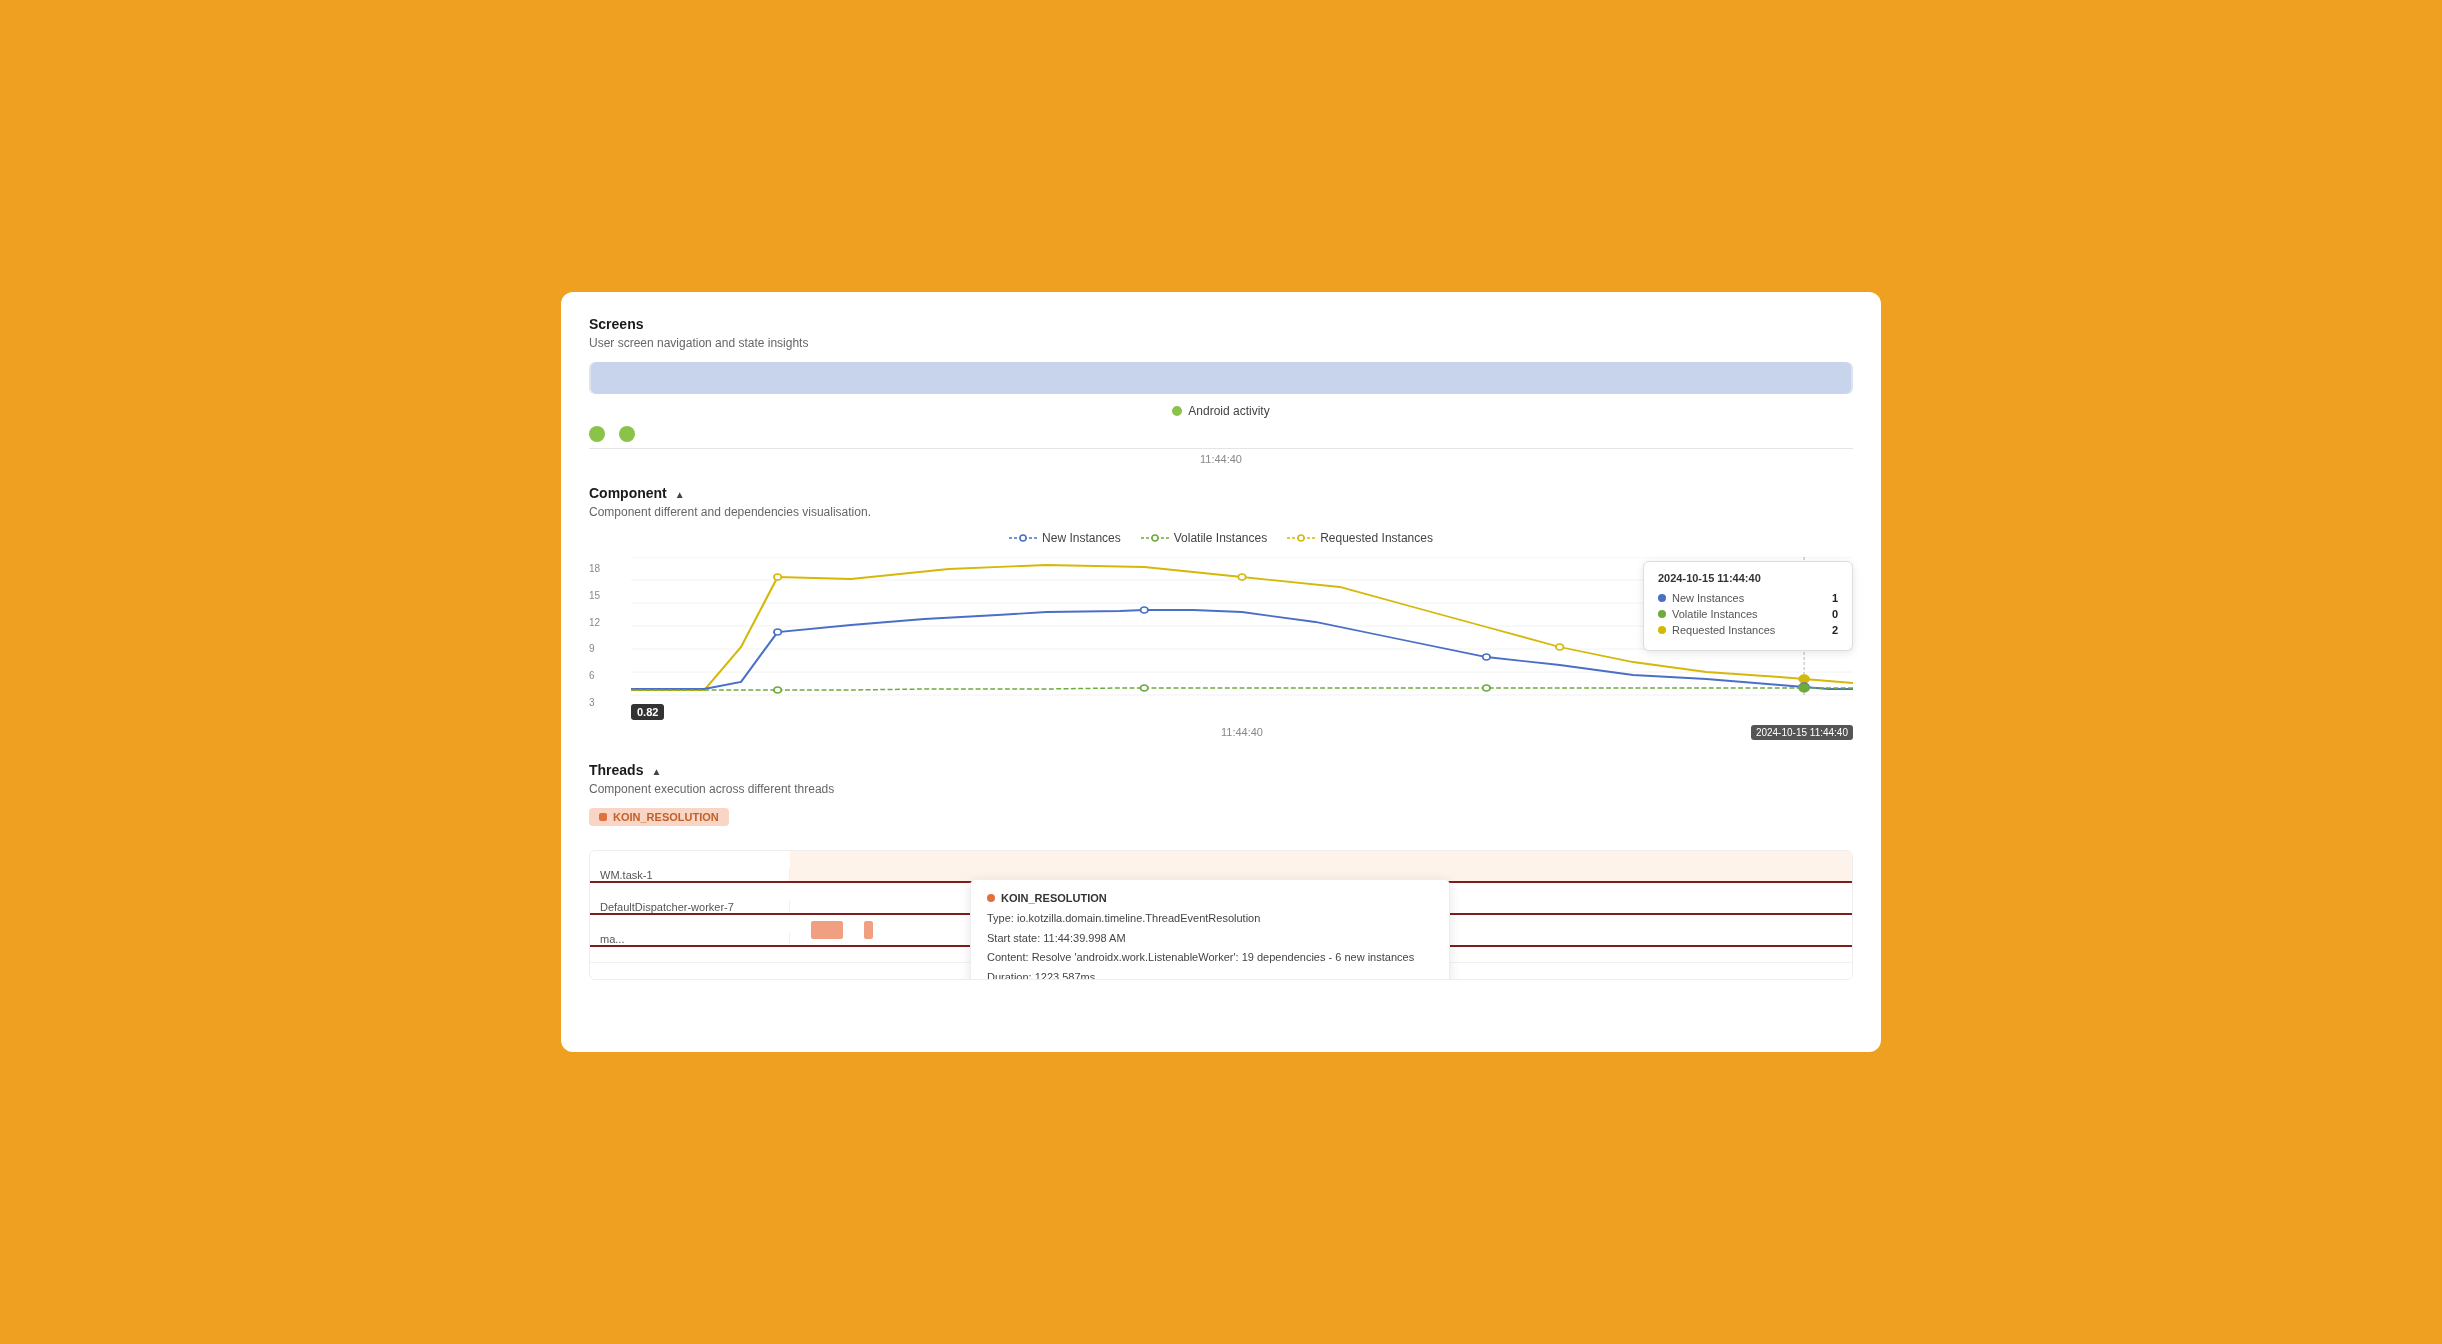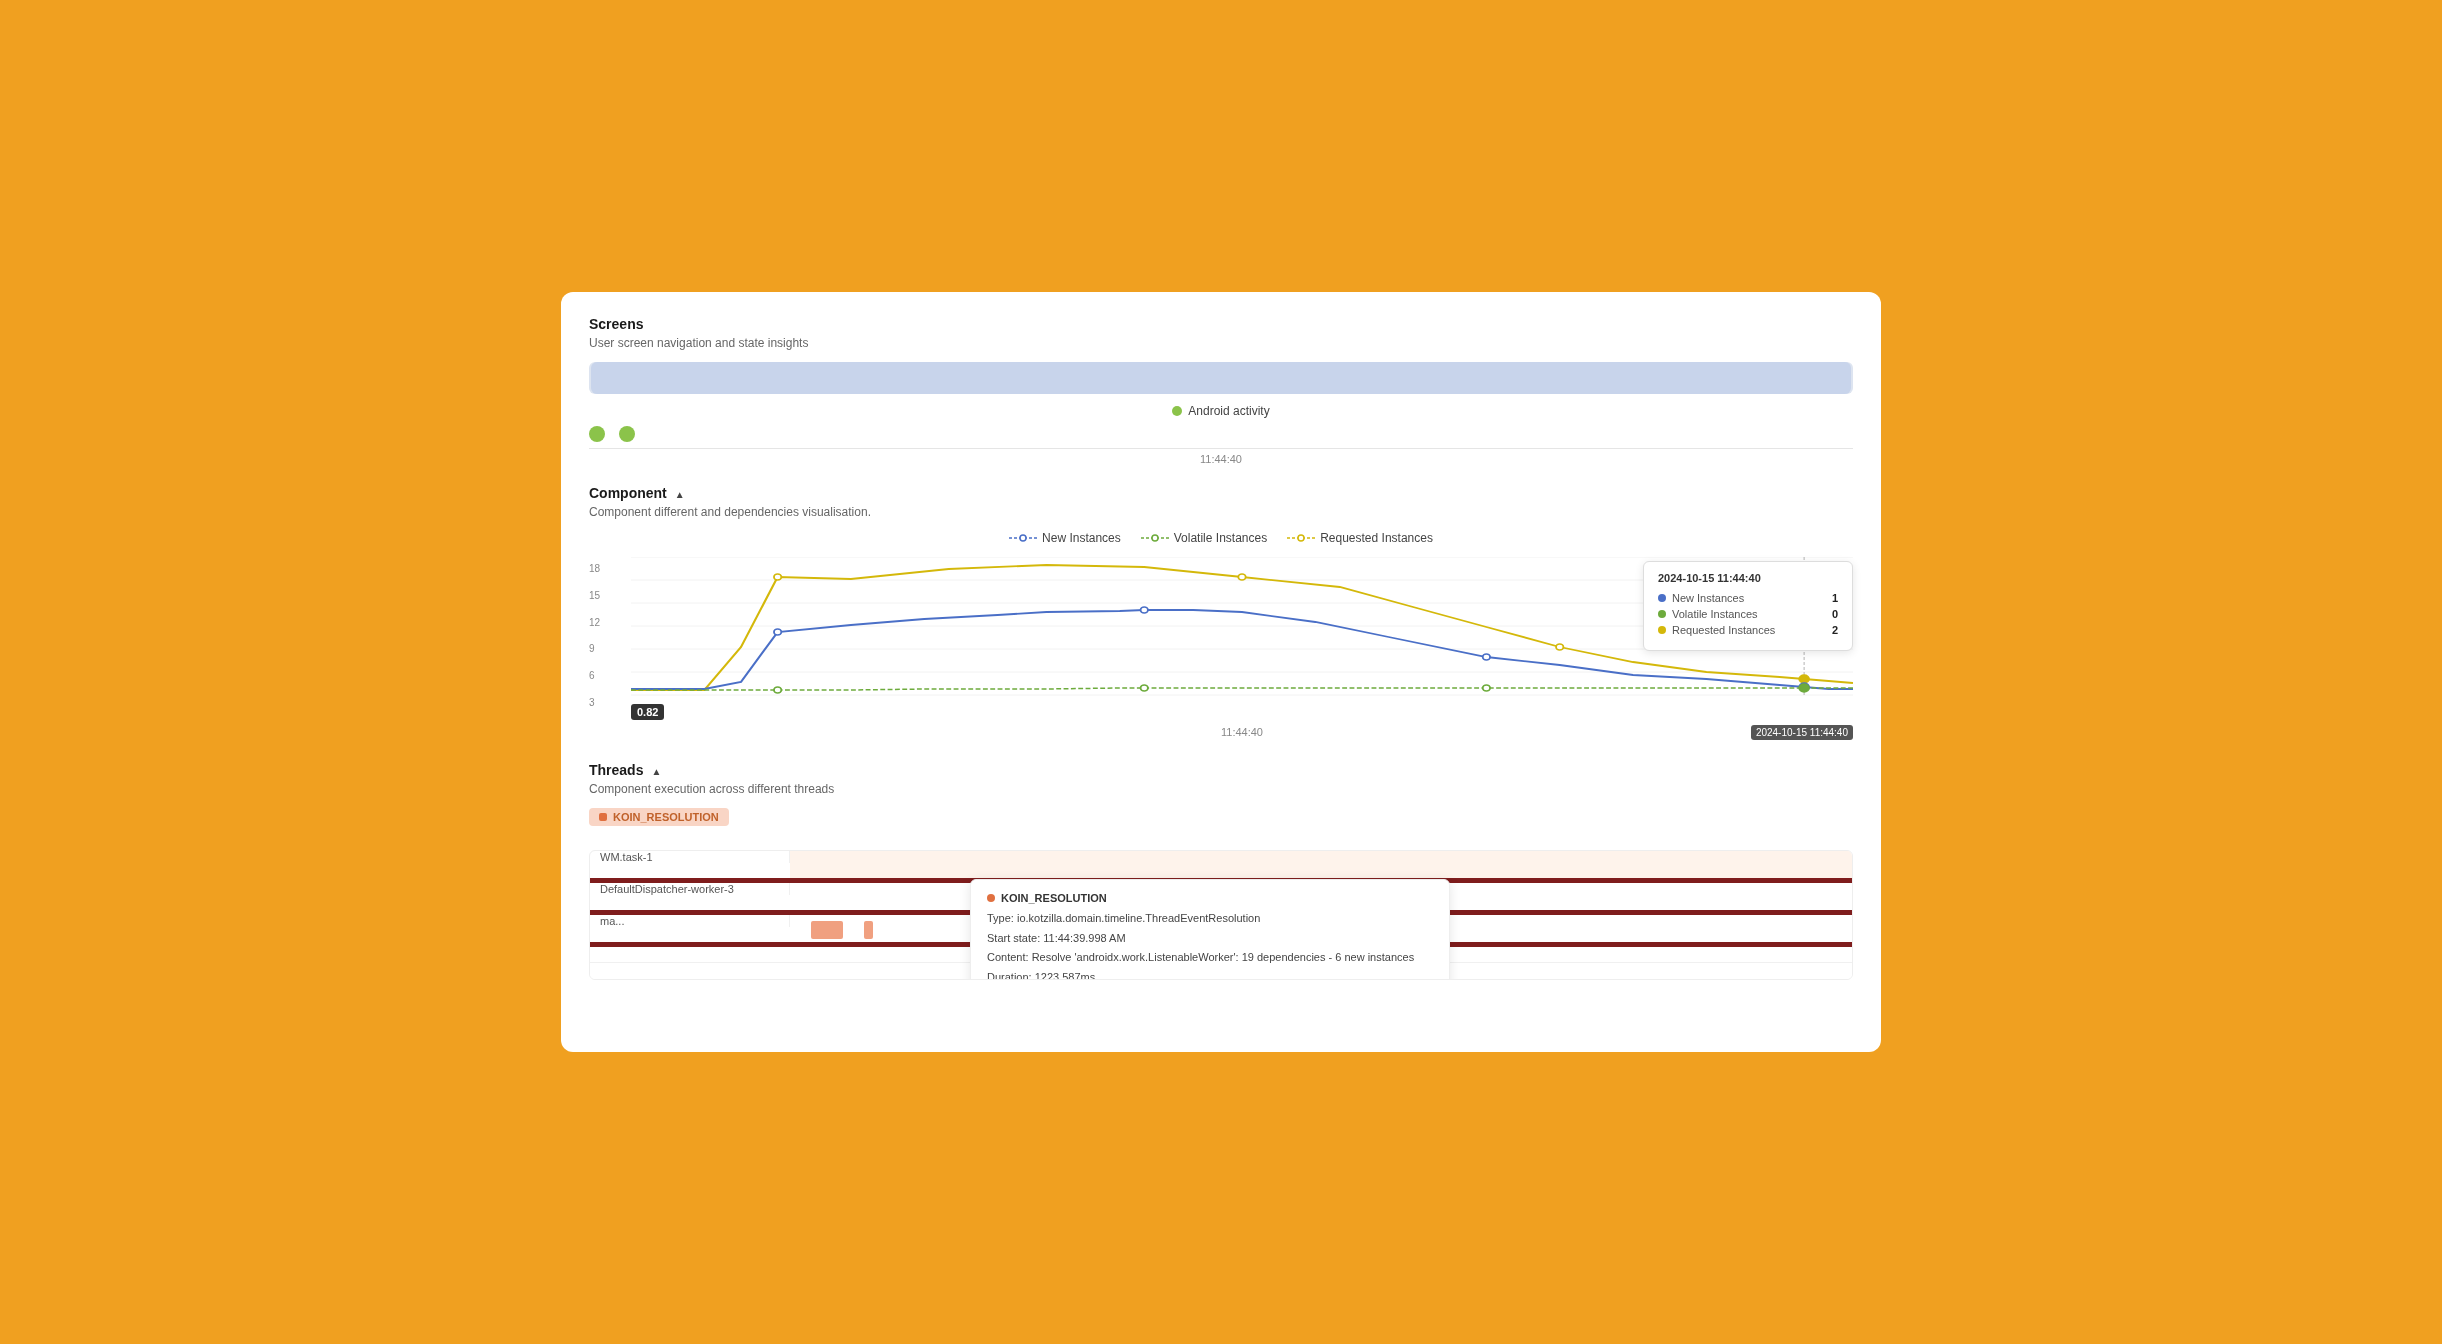--- a/index.html
+++ b/index.html
@@ -198,22 +198,22 @@
       background: #e07040;
     }
     .threads-chart-area {
       border: 1px solid #eee;
       border-radius: 6px;
       overflow: hidden;
       position: relative;
     }
     .thread-row {
       display: flex;
-      align-items: flex-start;
-      border-bottom: 5px solid #7f1d1d;
+      align-items: flex-end;
+      border-bottom: 2px solid #7f1d1d;
       height: 32px;
     }
     .thread-label {
       width: 200px;
       min-width: 200px;
       font-size: 11px;
       color: #555;
       padding: 0 10px;
       border-right: 1px solid #f0f0f0;
       white-space: nowrap;
@@ -443,21 +443,21 @@
     <div class="threads-chart-area" style="height:130px; position:relative;">
 
       <div class="thread-row">
         <div class="thread-label">WM.task-1</div>
         <div class="thread-track">
           <div class="wm-bg"></div>
         </div>
       </div>
 
       <div class="thread-row">
-        <div class="thread-label">DefaultDispatcher-worker-3</div>
+        <div class="thread-label">DefaultDispatcher-worker-7</div>
         <div class="thread-track">
         </div>
       </div>
 
       <div class="thread-row">
         <div class="thread-label">ma...</div>
         <div class="thread-track" style="position:relative;">
           <div class="thread-block" style="left:2%; width:3%; background:#f0a080;"></div>
           <div class="thread-block" style="left:7%; width:0.8%; background:#f0a080;"></div>
           <div class="thread-block" style="left:18%; width:4%; background:#f0a080;"></div>

